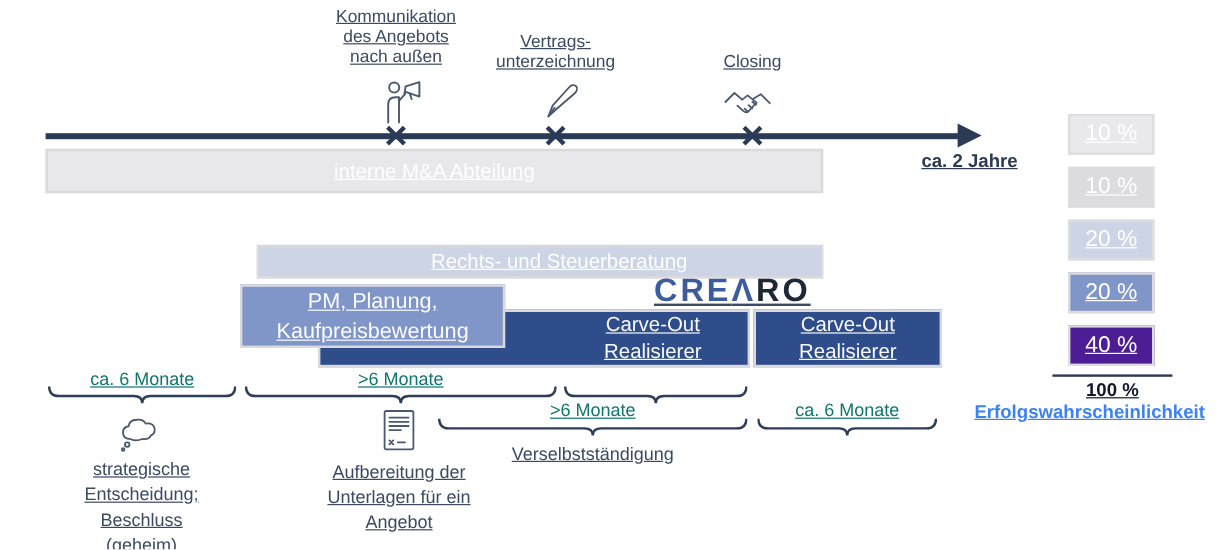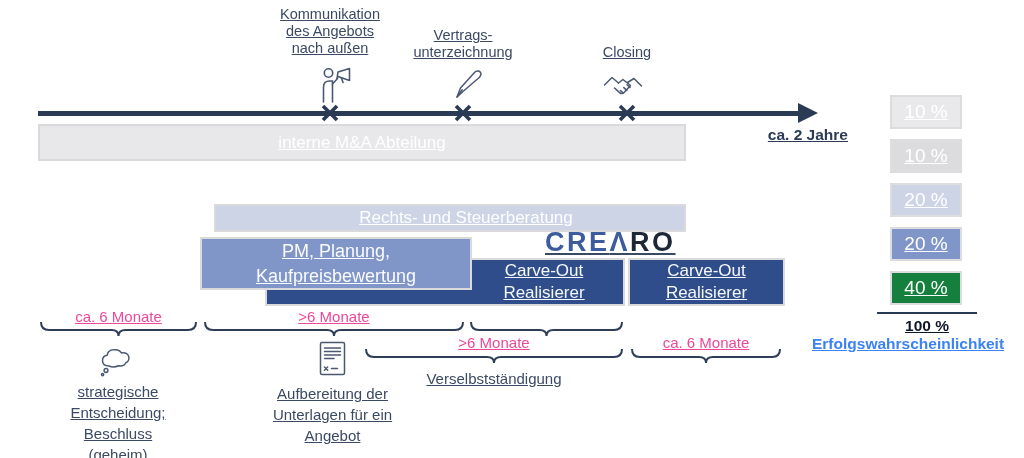--- a/index.html
+++ b/index.html
@@ -16,31 +16,31 @@
   .milestone-label{font-size:14.5px;line-height:17px;text-align:center;color:#3b4a63;transform:translateX(-50%);}
   .ms-icon{transform:translateX(-50%);}
   #duration-label{left:740px;top:126px;width:108px;text-align:right;font-weight:bold;font-size:15.5px;color:#2b3a55;}
   
   .bar{box-sizing:border-box;border:2px solid #dadadd;display:flex;align-items:center;justify-content:center;color:rgba(255,255,255,0.96);text-align:center;}
   #bar-0{left:38px;top:124px;width:648px;height:37px;font-size:17px;}
   #bar-1{left:118px;top:166px;width:511px;height:38px;font-size:17px;}
   #bar-2{left:214px;top:204px;width:472px;height:28px;font-size:17px;padding-left:32px;}
   #bar-4{left:265px;top:258px;width:360px;height:48px;font-size:17px;justify-content:flex-end;}
   #bar-4 .carve-label{width:158px;height:100%;display:flex;align-items:center;justify-content:center;line-height:22px;}
-  #bar-3{left:200px;top:237px;width:272px;height:53px;font-size:18px;line-height:25px;}
+  #bar-3{left:200px;top:237px;width:221px;height:53px;font-size:18px;line-height:25px;}
   #bar-5{left:628px;top:258px;width:157px;height:48px;font-size:17px;line-height:22px;}
   
   #logo{left:545px;top:229px;width:180px;font-size:27px;font-weight:800;letter-spacing:2.5px;line-height:26px;}
   
   .pbox{left:890px;width:72px;height:34px;box-sizing:border-box;border:2px solid #dddddf;display:flex;align-items:center;justify-content:center;color:#ffffff;font-size:19px;}
   #psum-line{left:877px;top:312px;width:100px;height:2px;background:#2b3a55;}
   #psum-value{left:877px;top:317px;width:100px;text-align:center;font-weight:bold;font-size:15.5px;color:#0f172a;}
   #psum-label{left:812px;top:335px;width:192px;text-align:right;font-weight:bold;font-size:15.5px;color:#3b82f6;}
   
-  .bracket-label{font-size:15px;text-align:center;color:#ec4899;}
+  .bracket-label{font-size:15px;text-align:center;color:#0f766e;}
   .bracket svg{display:block;}
   
   .note-text{font-size:15px;line-height:21px;text-align:center;color:#3b4a63;}
   .icon{color:#4a5872;}
 </style>
 </head>
 <body>
 
 <div id="canvas">
 
@@ -108,21 +108,21 @@
 Realisierer</div>
 
   <div class="abs" id="logo">
     <span style="color:#3d5c9e;">CRE</span><span style="color:#3d5c9e;">Λ</span><span style="color:#1d2737;">RO</span>
   </div>
 
   <div class="abs pbox" style="top: 95px; background: rgb(233, 233, 236);">10 %</div>
   <div class="abs pbox" style="top: 139px; background: rgb(220, 220, 223);">10 %</div>
   <div class="abs pbox" style="top: 183px; background: rgb(204, 212, 230);">20 %</div>
   <div class="abs pbox" style="top: 227px; background: rgb(128, 150, 200);">20 %</div>
-  <div class="abs pbox" style="top: 271px; background: #15803d;">40 %</div>
+  <div class="abs pbox" style="top: 271px; background: #4c1d95;">40 %</div>
   <div class="abs" id="psum-line"></div>
   <div class="abs" id="psum-value">100 %</div>
   <div class="abs" id="psum-label">Erfolgswahrscheinlichkeit</div>
 
   <div class="abs bracket-label" style="left:40px;top:308px;width:157px;">ca. 6 Monate</div>
   <div class="abs bracket" style="left:40px;top:322px;">
     <svg width="157" height="17" viewBox="0 0 157 17" fill="none" stroke="#2e3d58" stroke-width="2" stroke-linecap="round">
         <path d="M1 0 C1 5.5 3.5 8 9 8 L71.5 8 C76 8 78.5 9.5 78.5 14 C78.5 9.5 81 8 85.5 8 L148 8 C153.5 8 156 5.5 156 0"></path>
       </svg>
   </div>

